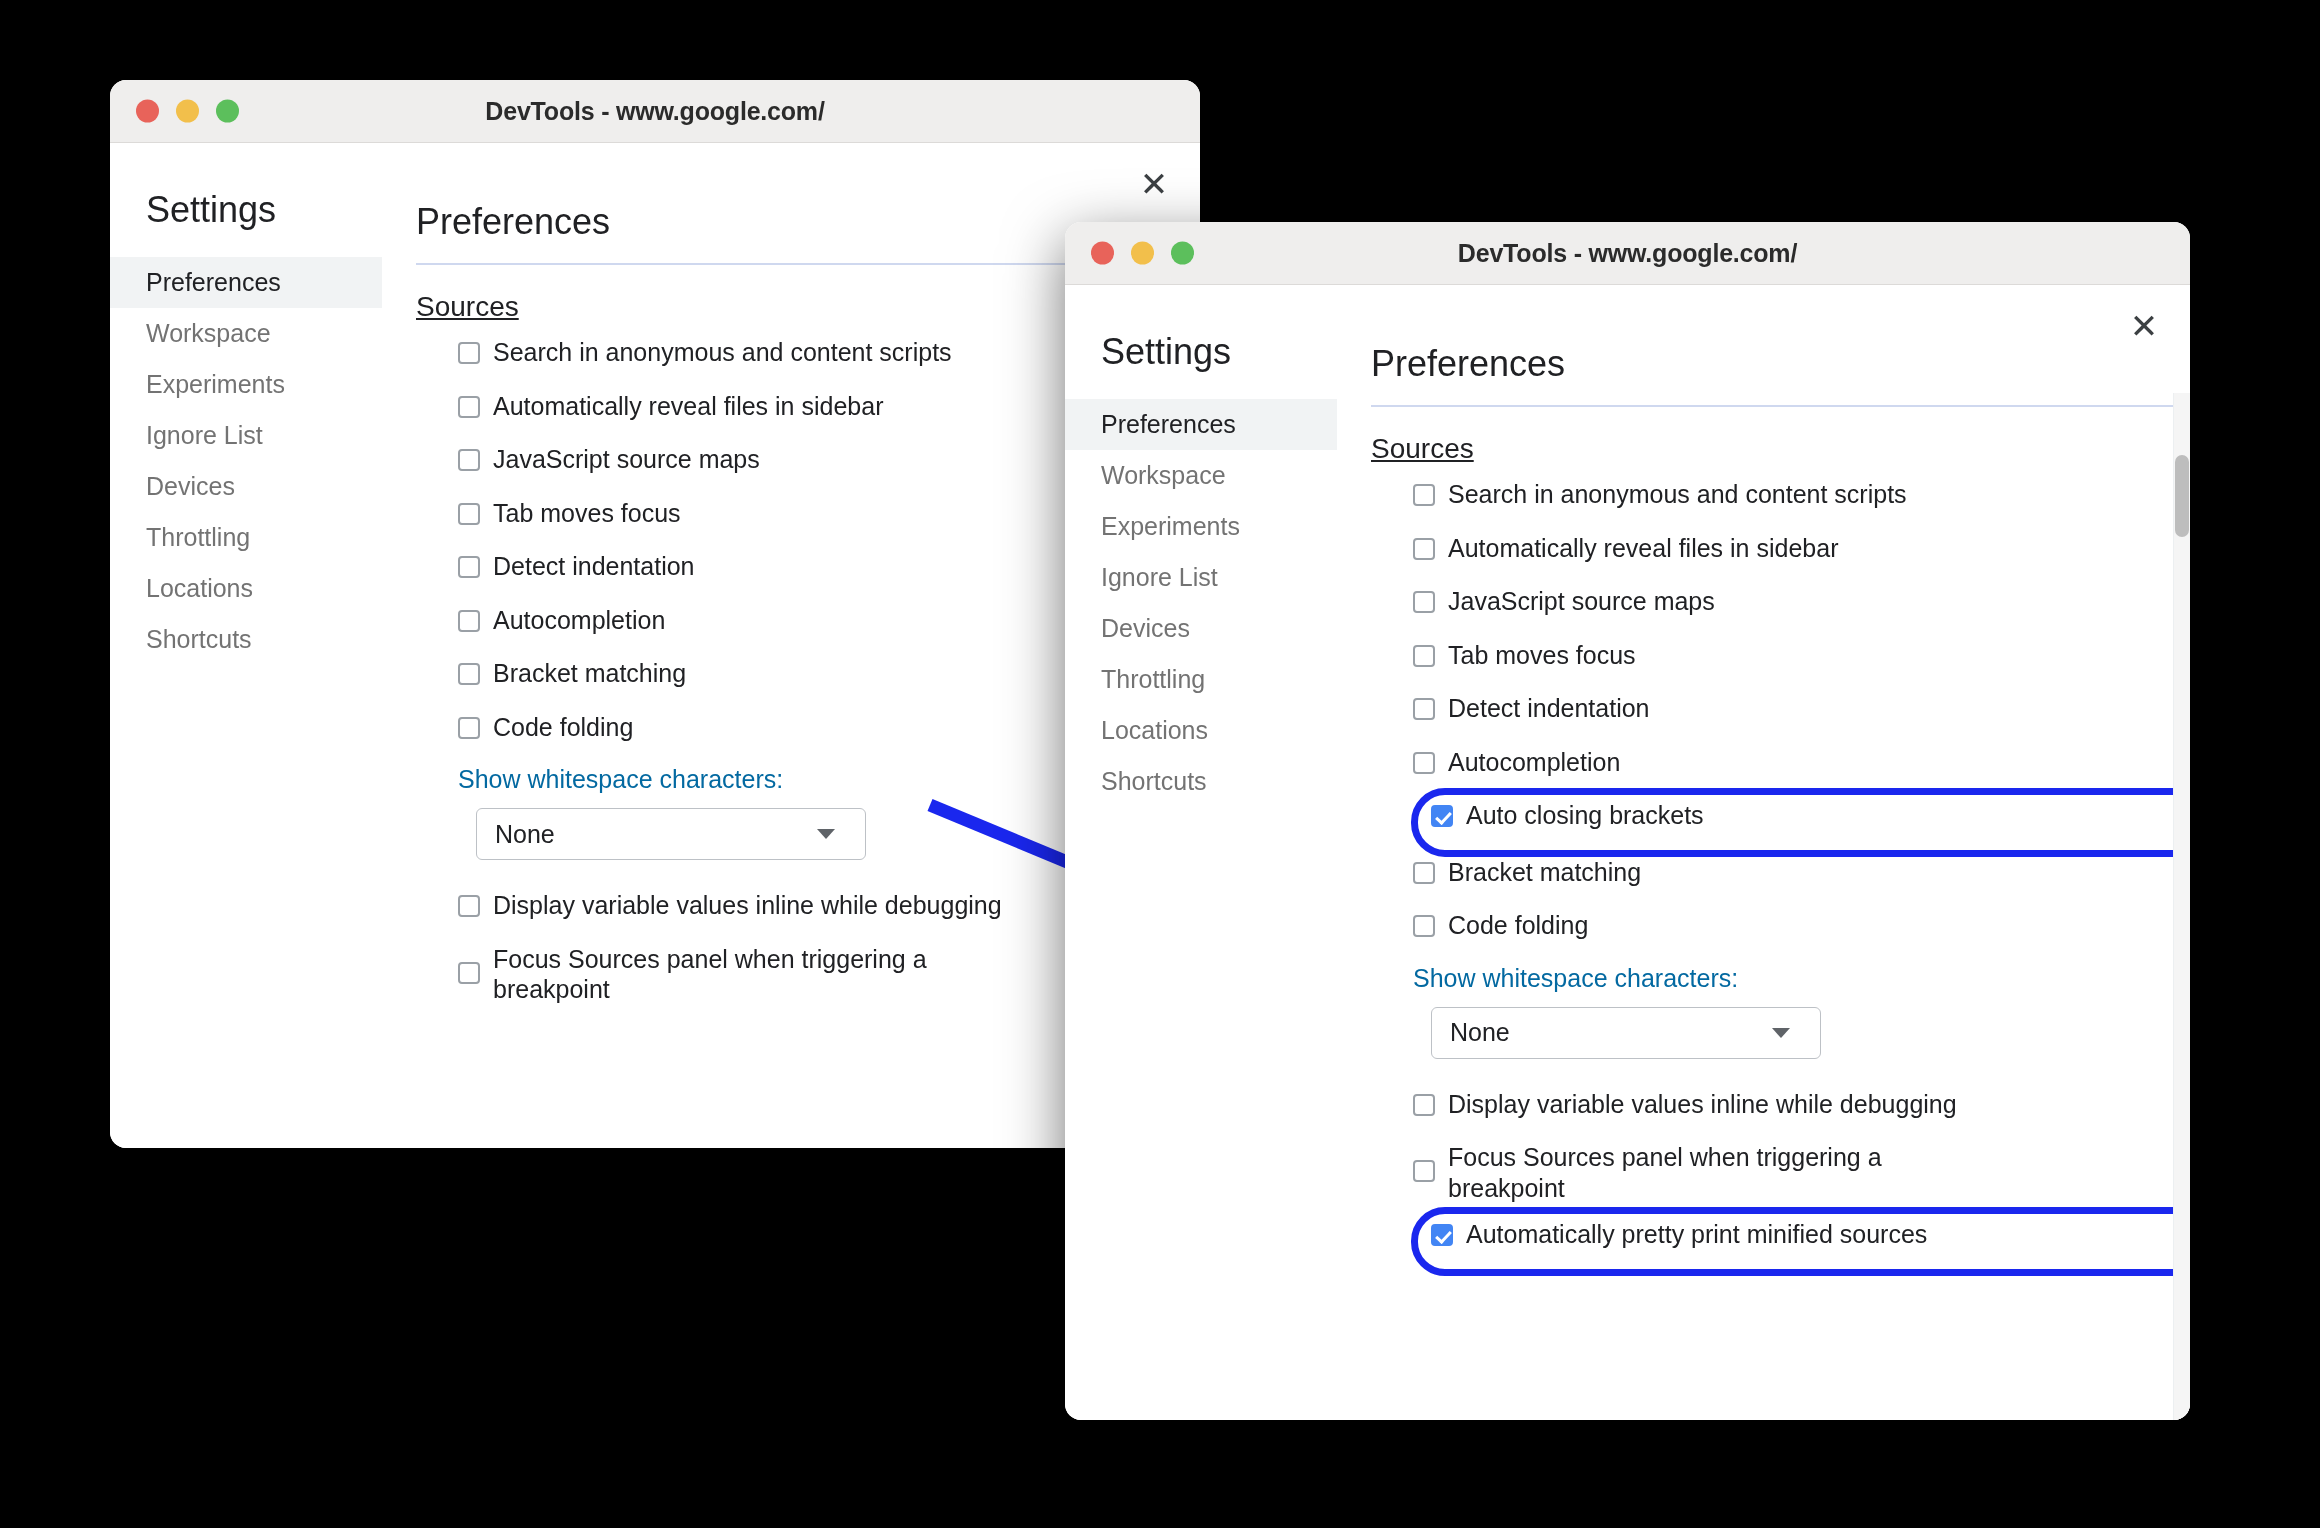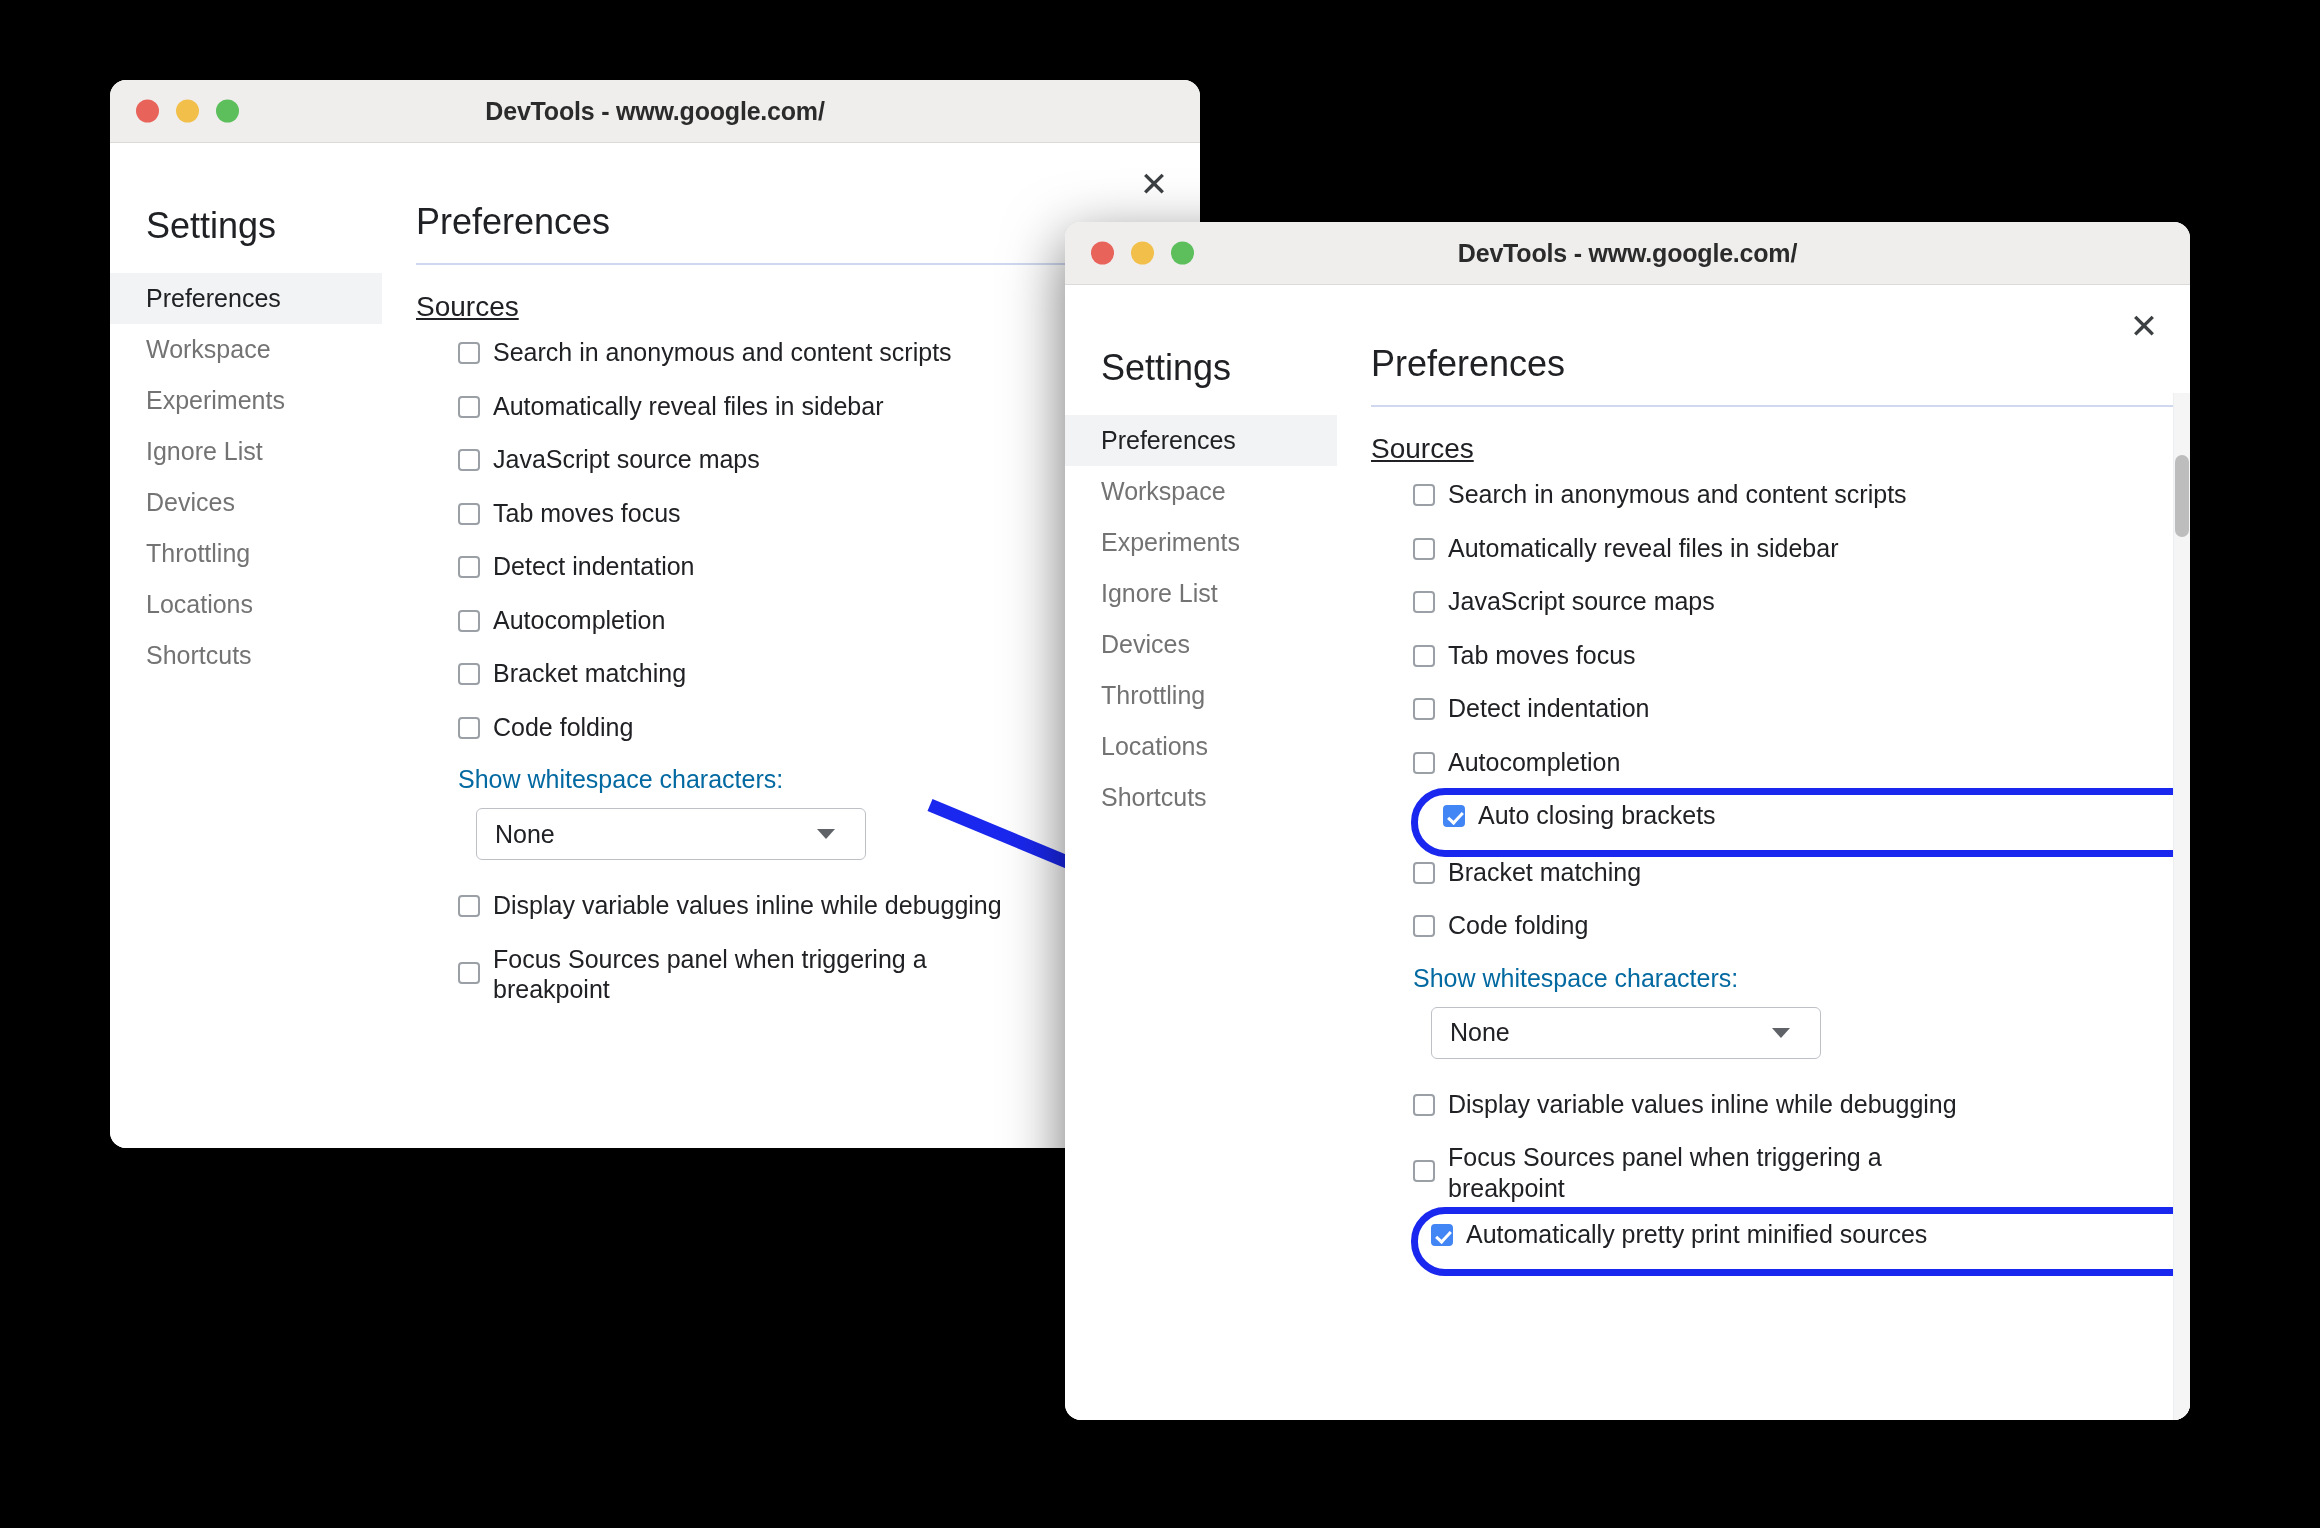--- a/index.html
+++ b/index.html
@@ -37,21 +37,21 @@
     text-align: center;
     font-size: 25px;
     font-weight: bold;
     color: #2b2b2b;
     letter-spacing: -0.2px;
   }
 
   .body-area { position: relative; display: flex; height: calc(100% - 63px); background:#fff; }
 
   
-  .sidebar { width: 0; flex: none; padding-top: 62px; box-sizing: border-box; }
+  .sidebar { width: 0; flex: none; padding-top: 46px; box-sizing: border-box; }
   .sidebar-title {
     font-size: 36px;
     color: #202124;
     font-weight: normal;
     padding-left: 36px;
     margin-bottom: 26px;
   }
   .side-item {
     font-size: 25px;
     color: #737373;
@@ -331,21 +331,21 @@
             </div>
           <div class="opt">
               <span class="cb"></span>
               <span class="lbl">Detect indentation</span>
             </div>
           <div class="opt">
               <span class="cb"></span>
               <span class="lbl">Autocompletion</span>
             </div>
 
-          <div class="opt" id="opt-auto-closing" style="margin-left:30px;margin-top:18px;margin-bottom:26px;">
+          <div class="opt" id="opt-auto-closing" style="margin-left:18px;margin-top:18px;margin-bottom:26px;">
               <span class="cb checked"></span>
               <span class="lbl">Auto closing brackets</span>
             </div>
 
           <div class="opt">
               <span class="cb"></span>
               <span class="lbl">Bracket matching</span>
             </div>
           <div class="opt">
               <span class="cb"></span>

